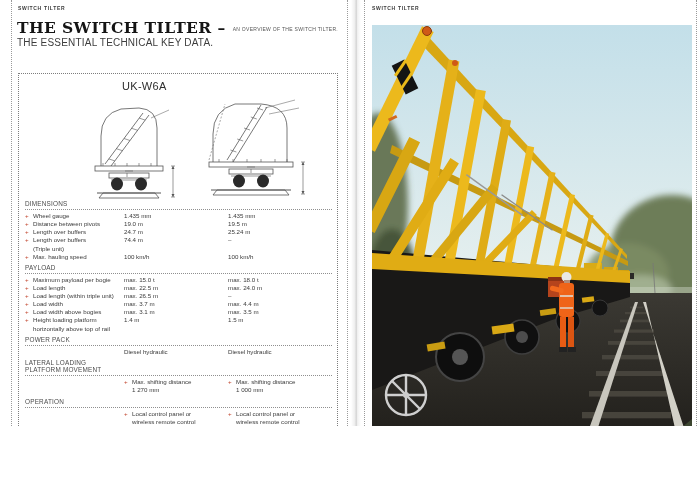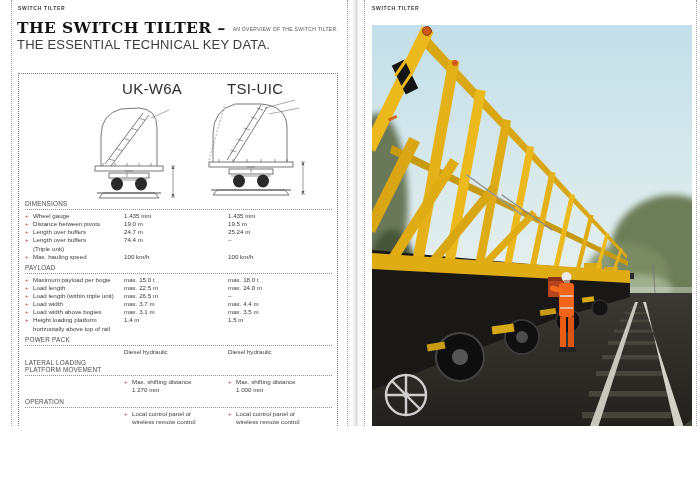--- a/index.html
+++ b/index.html
@@ -7,28 +7,28 @@
          font-family:"Liberation Sans",sans-serif;color:#333;}
   .abs{position:absolute;}
   
   .vdots{position:absolute;top:0;bottom:0;width:0;border-left:1px dotted #9a9a9a;}
   
   .gutter{position:absolute;top:0;bottom:0;left:351px;width:10px;
           background:linear-gradient(90deg,rgba(0,0,0,0) 0%,rgba(0,0,0,.07) 40%,rgba(0,0,0,.18) 52%,rgba(0,0,0,.05) 66%,rgba(0,0,0,0) 100%);}
   
   .runhead{font-size:5px;letter-spacing:.7px;color:#3a3a3a;font-weight:bold;}
   .title1{font-family:"DejaVu Serif",serif;font-weight:700;font-size:15.5px;letter-spacing:.4px;color:#141414;}
-  .title2{font-size:13px;color:#3d3d3d;letter-spacing:.2px;}
+  .title2{font-size:10px;color:#3d3d3d;letter-spacing:.2px;}
   .overview{font-size:5px;color:#555;text-align:right;letter-spacing:.3px;}
   
   .spec-box{position:absolute;left:18px;top:73px;width:320px;height:397px;
             border:1px dotted #7d7d7d;box-sizing:border-box;overflow:hidden;background:#fff;}
   .col-head-row{display:flex;padding:6px 0 0 6px;height:14px;}
   .col-head-spacer{width:97px;}
-  .col-head{width:105px;font-size:15px;color:#2e2e2e;letter-spacing:.3px;}
+  .col-head{width:105px;font-size:11px;color:#2e2e2e;letter-spacing:.3px;}
   .diagrams{position:relative;height:106px;}
   
   .sec{margin-bottom:3px;}
   .sec-h{margin:0 5px 2px 6px;padding-bottom:2px;border-bottom:1px dotted #8f8f8f;
          font-size:6.4px;line-height:7.2px;color:#4a4a4a;letter-spacing:.2px;}
   .t-row{display:flex;padding-left:6px;}
   .t-label{width:99px;}
   .t-cell{width:104px;display:flex;flex-direction:column;}
   .item{display:flex;}
   .bullet{width:8px;flex:0 0 8px;color:#c2452d;font-size:6.2px;line-height:8.1px;}
@@ -57,21 +57,20 @@
 
   <div class="abs runhead" style="left:18px;top:5px">SWITCH TILTER</div>
   <div class="abs title1" style="left:17px;top:18px">THE SWITCH TILTER –</div>
   <div class="abs title2" style="left:17px;top:37px">THE ESSENTIAL TECHNICAL KEY DATA.</div>
   <div class="abs overview" style="left:150px;top:26px;width:188px">AN OVERVIEW OF THE SWITCH TILTER.</div>
 
   <div class="spec-box">
     <div class="col-head-row">
       <div class="col-head-spacer"></div>
       <div class="col-head">UK-W6A</div>
-      <div class="col-head">TSI-UIC</div>
     </div>
 
     <div class="diagrams">
 
       <svg class="abs" style="left:70px;top:6px" width="92" height="100" viewBox="0 0 92 100">
         <g stroke="#555" fill="none" stroke-width="0.8">
           <path d="M12 66 L12 36 Q12 14 32 9 L50 8 Q68 9 68 28 L68 66"></path>
           <path d="M62 18 L80 10" stroke-width="0.5"></path>
           <path d="M16 64 L54 13"></path>
             <path d="M22 66 L60 15"></path>

